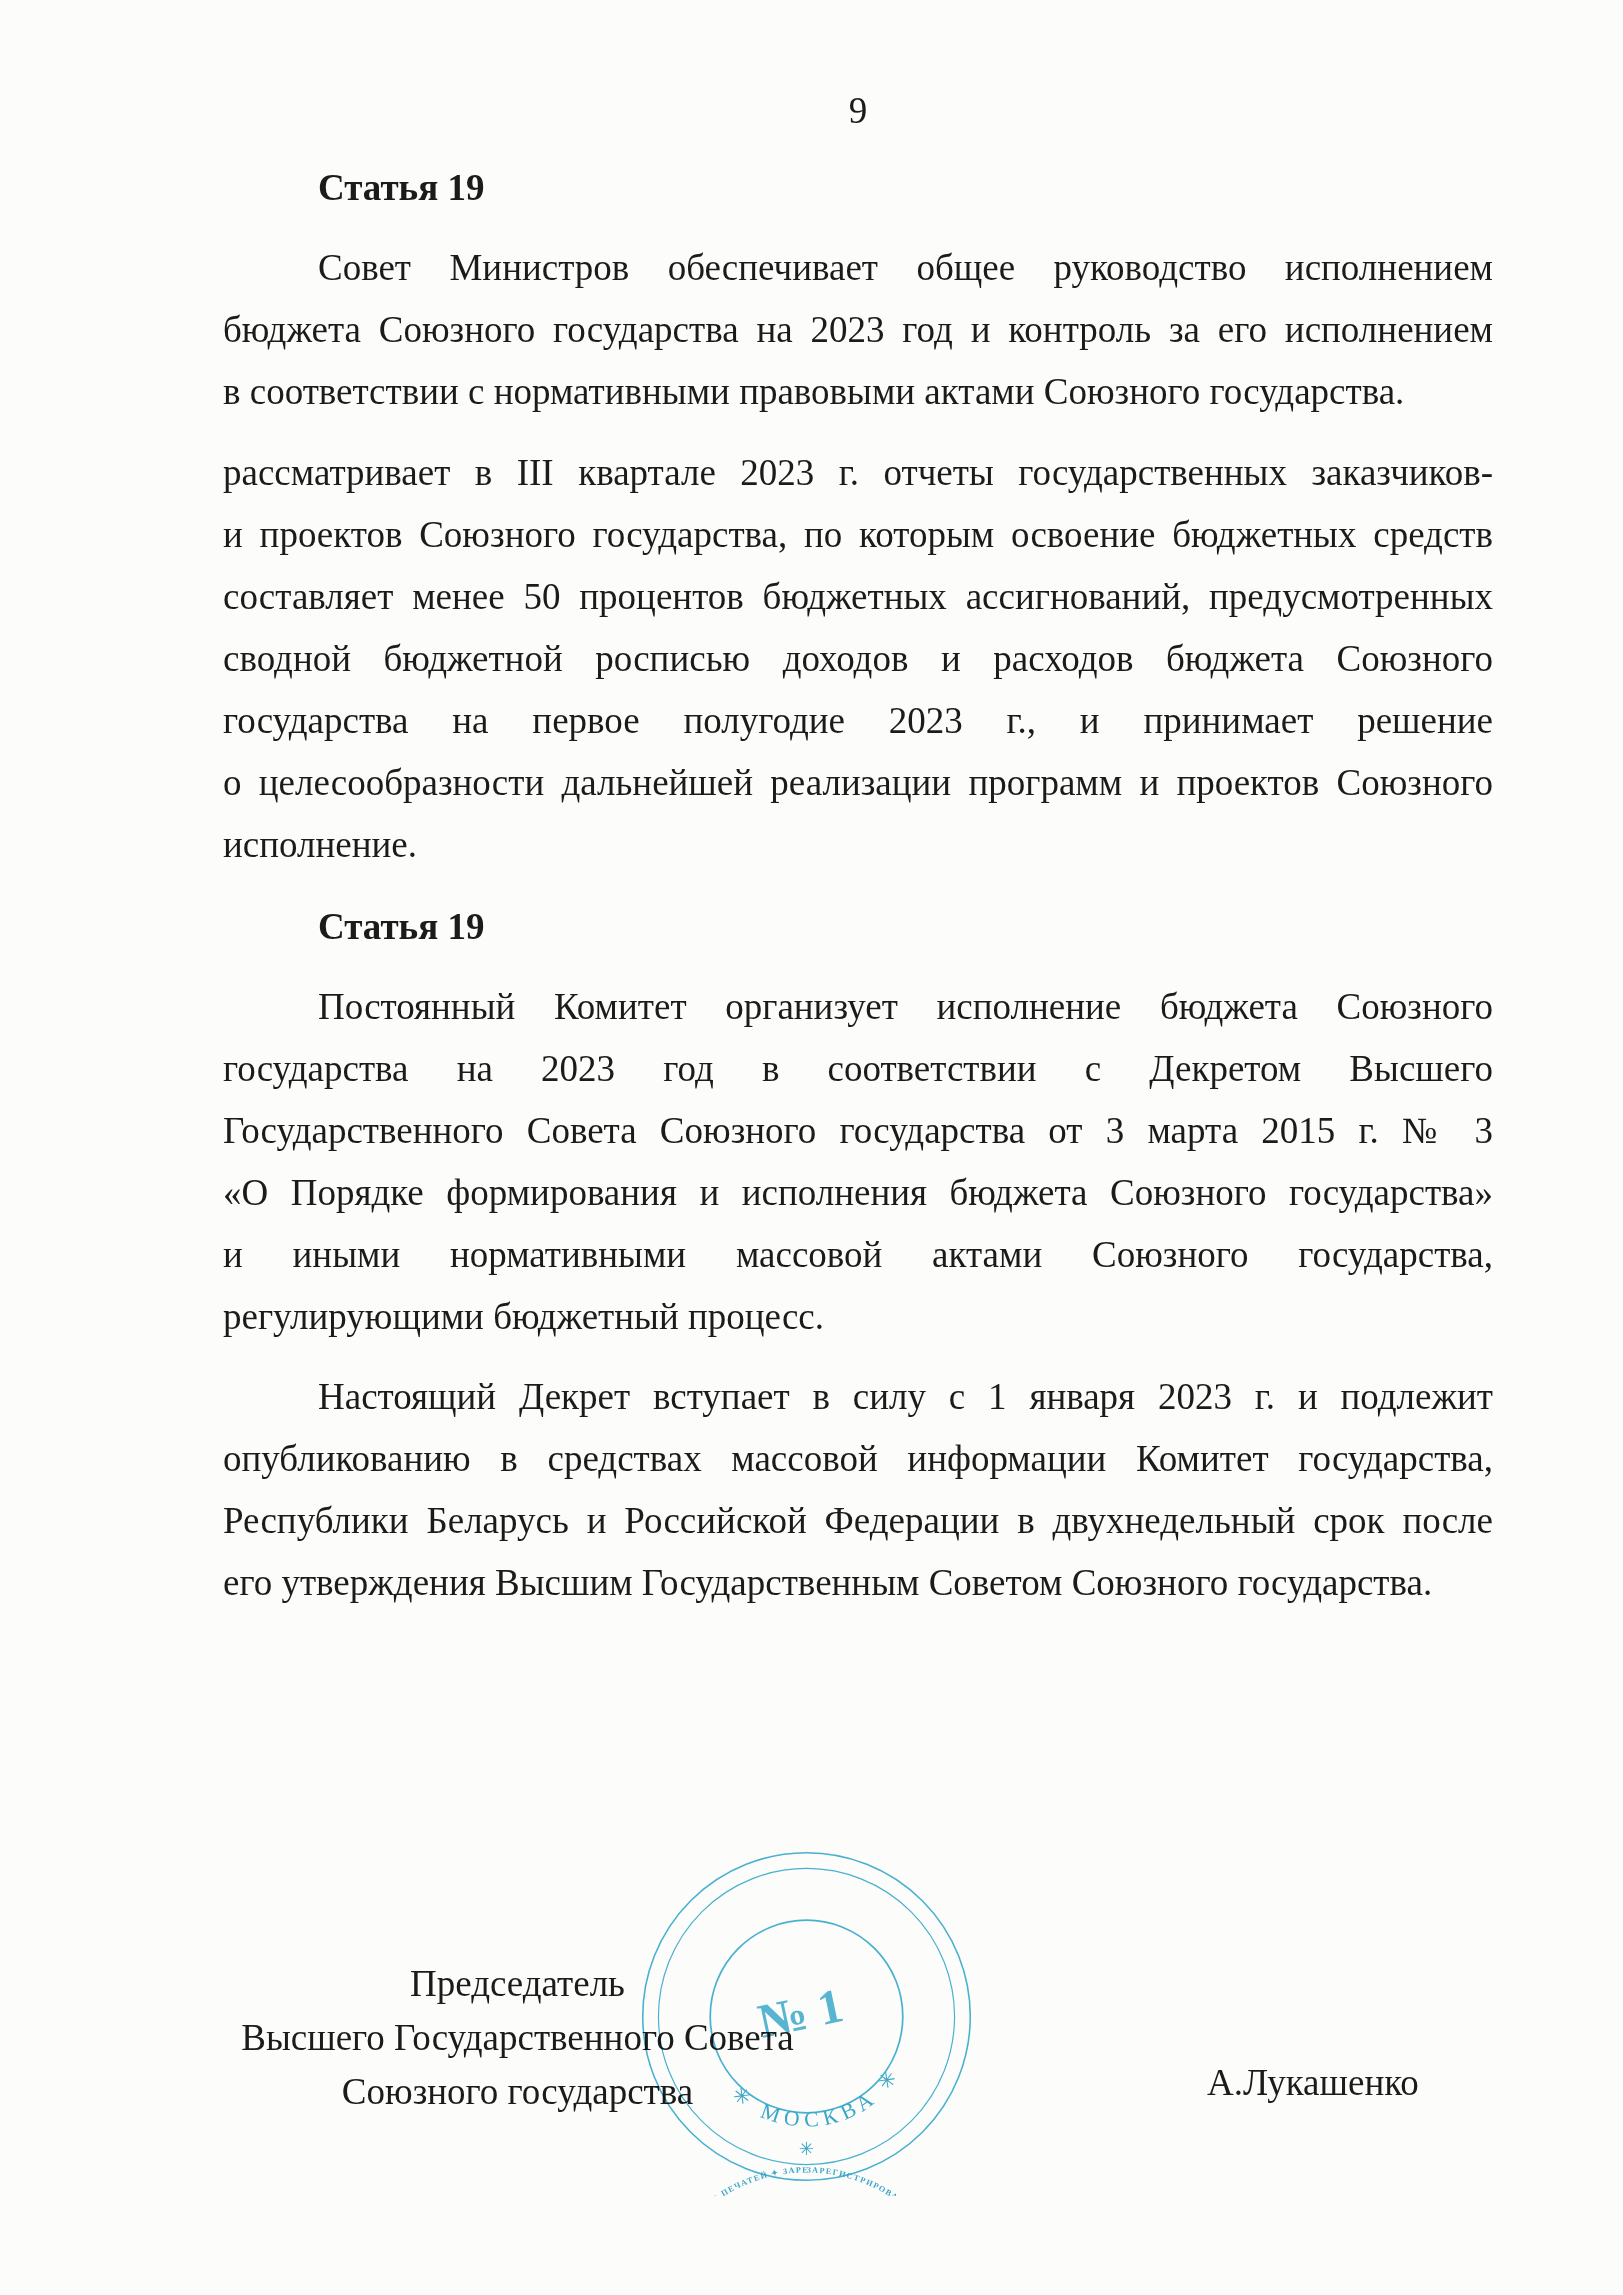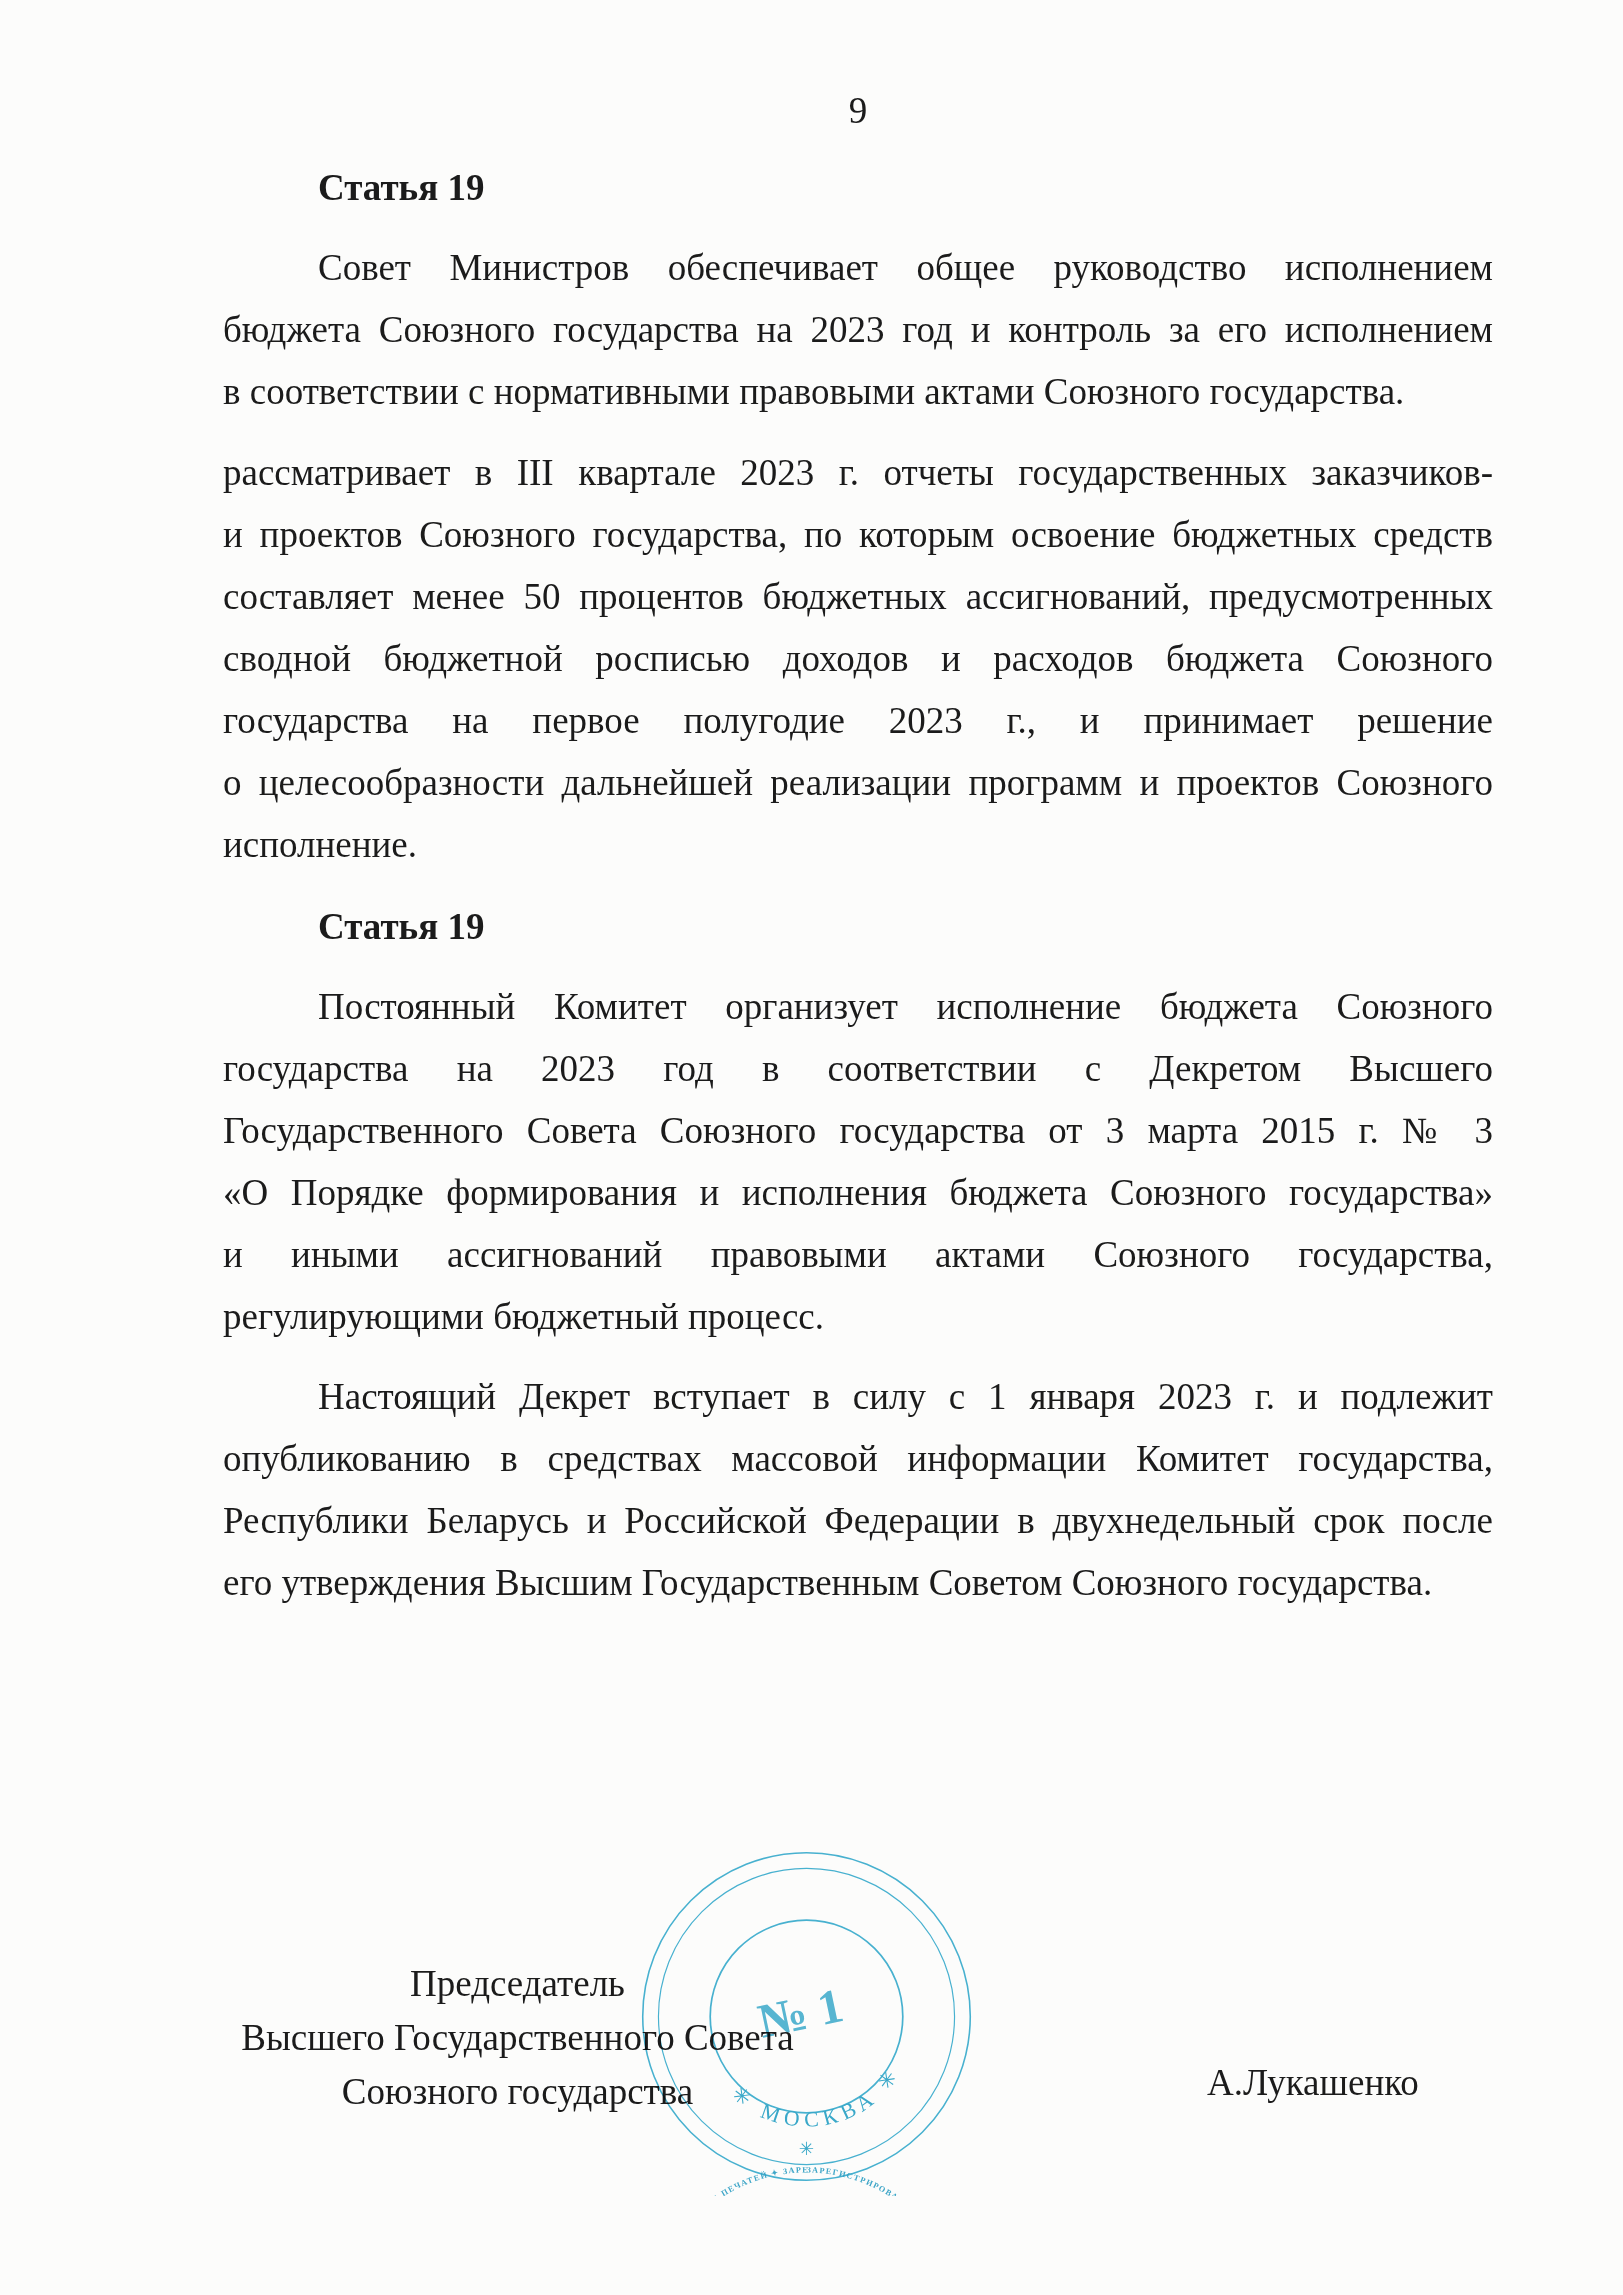--- a/index.html
+++ b/index.html
@@ -71,21 +71,21 @@
       <span class="line">о целесообразности дальнейшей реализации программ и проектов Союзного</span>
       <span class="line last">исполнение.</span>
     </p>
 
     <h2 class="article-heading h19">Статья 19</h2>
     <p class="para">
       <span class="line first">Постоянный Комитет организует исполнение бюджета Союзного</span>
       <span class="line">государства на 2023 год в соответствии с Декретом Высшего</span>
       <span class="line">Государственного Совета Союзного государства от 3 марта 2015 г. № 3</span>
       <span class="line">«О Порядке формирования и исполнения бюджета Союзного государства»</span>
-      <span class="line">и иными ассигнований правовыми актами Союзного государства,</span>
+      <span class="line">и иными нормативными массовой актами Союзного государства,</span>
       <span class="line last">регулирующими бюджетный процесс.</span>
     </p>
 
     <p class="para">
       <span class="line first">Настоящий Декрет вступает в силу с 1 января 2023 г. и подлежит</span>
       <span class="line">опубликованию в средствах массовой информации Комитет государства,</span>
       <span class="line">Республики Беларусь и Российской Федерации в двухнедельный срок после</span>
       <span class="line last">его утверждения Высшим Государственным Советом Союзного государства.</span>
     </p>
   </main>

